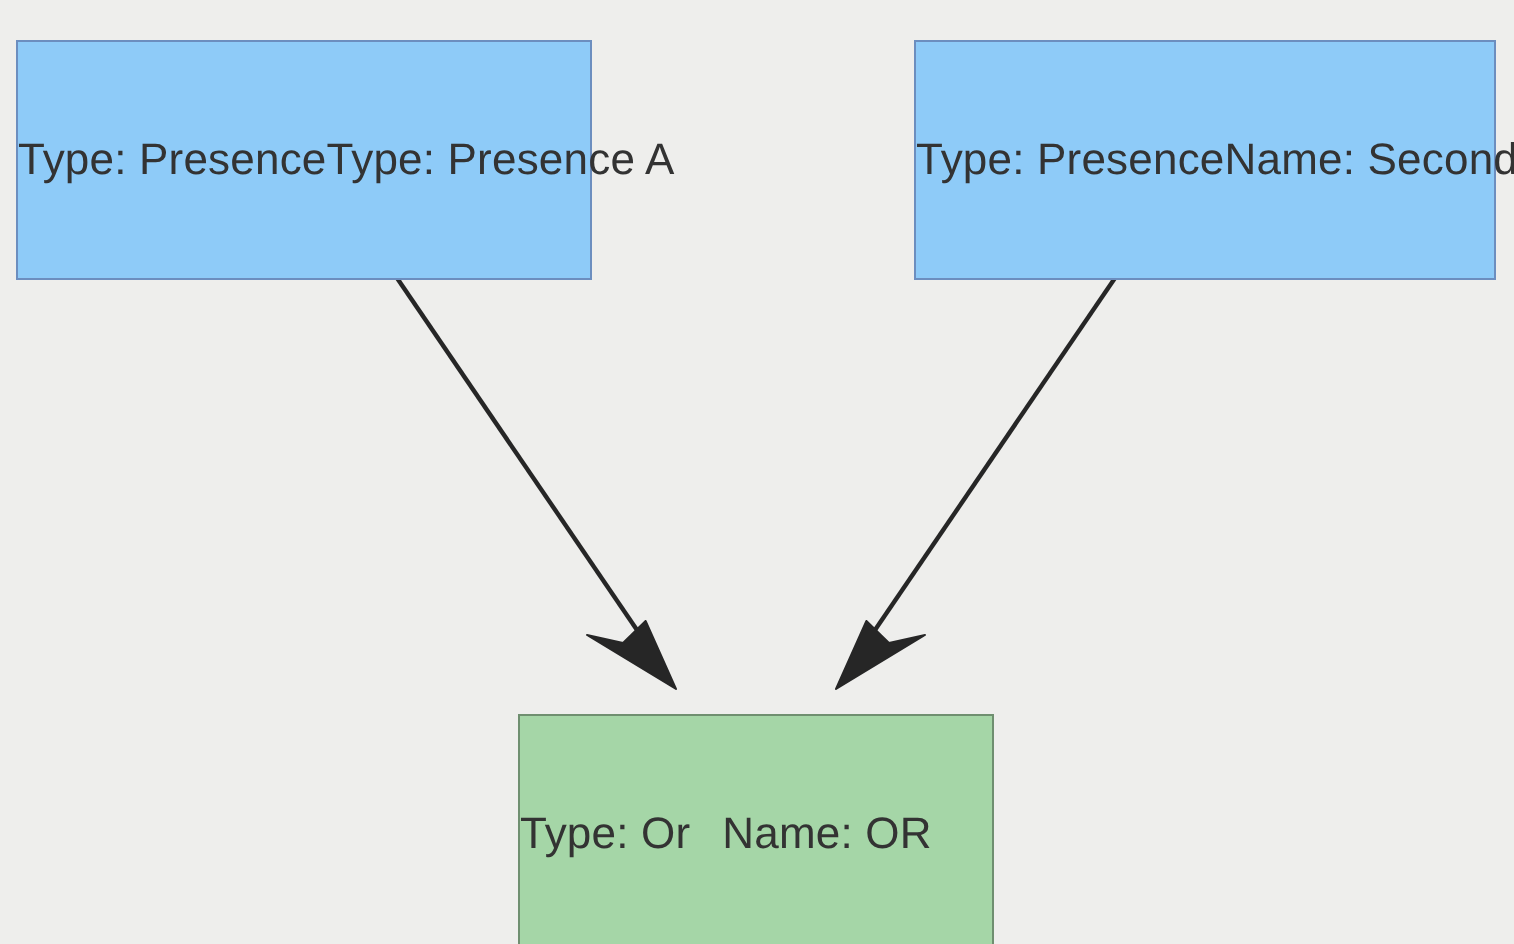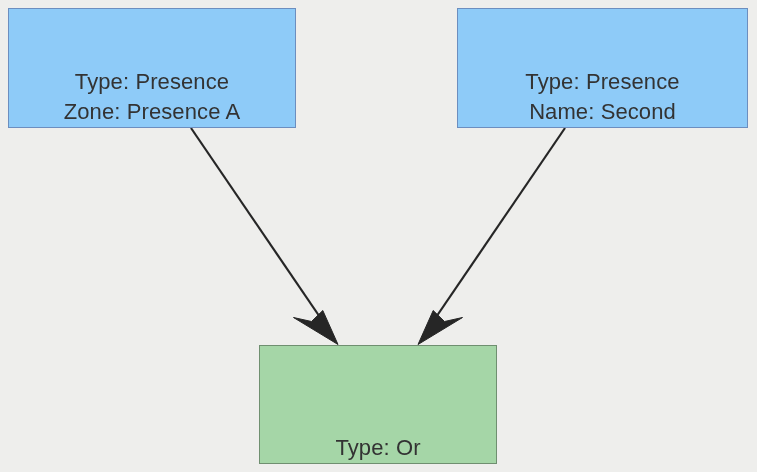--- a/index.html
+++ b/index.html
@@ -30,26 +30,26 @@
     height: 472px;
     z-index: 1;
   }
 
   
   .node {
     position: absolute;
     z-index: 2;
     box-sizing: border-box;
     display: flex;
-    flex-direction: column;
     align-items: center;
-    justify-content: flex-end;
+    justify-content: flex-start;
     border-width: 1px;
     border-style: solid;
     text-align: center;
+    margin-top: 12px;
   }
 
   .node-line {
     display: block;
     font-size: 22px;
     line-height: 30px;
     color: #333333;
     white-space: nowrap;
     letter-spacing: 0.1px;
   }
@@ -96,25 +96,26 @@
     </g>
 
     <g>
       <path d="M 565 128 L 422.5 337" fill="none" stroke="#262626" stroke-width="2.2"></path>
       <path d="M 418 344.5 L 433.2 310.5 L 444.5 321.5 L 462.5 317.5 Z" fill="#262626" stroke="#262626" stroke-width="1" stroke-linejoin="round"></path>
     </g>
   </svg>
 
   <div class="node node-presence-a">
     <span class="node-line">Type: Presence</span>
-    <span class="node-line">Zone: Presence A</span>
+    <span class="node-line">Type: Presence A</span>
   </div>
 
   <div class="node node-presence-b">
     <span class="node-line">Type: Presence</span>
     <span class="node-line">Name: Second</span>
   </div>
 
   <div class="node node-or">
     <span class="node-line">Type: Or</span>
+    <span class="node-line">Name: OR</span>
   </div>
 
 </div>
 
 </body></html>

